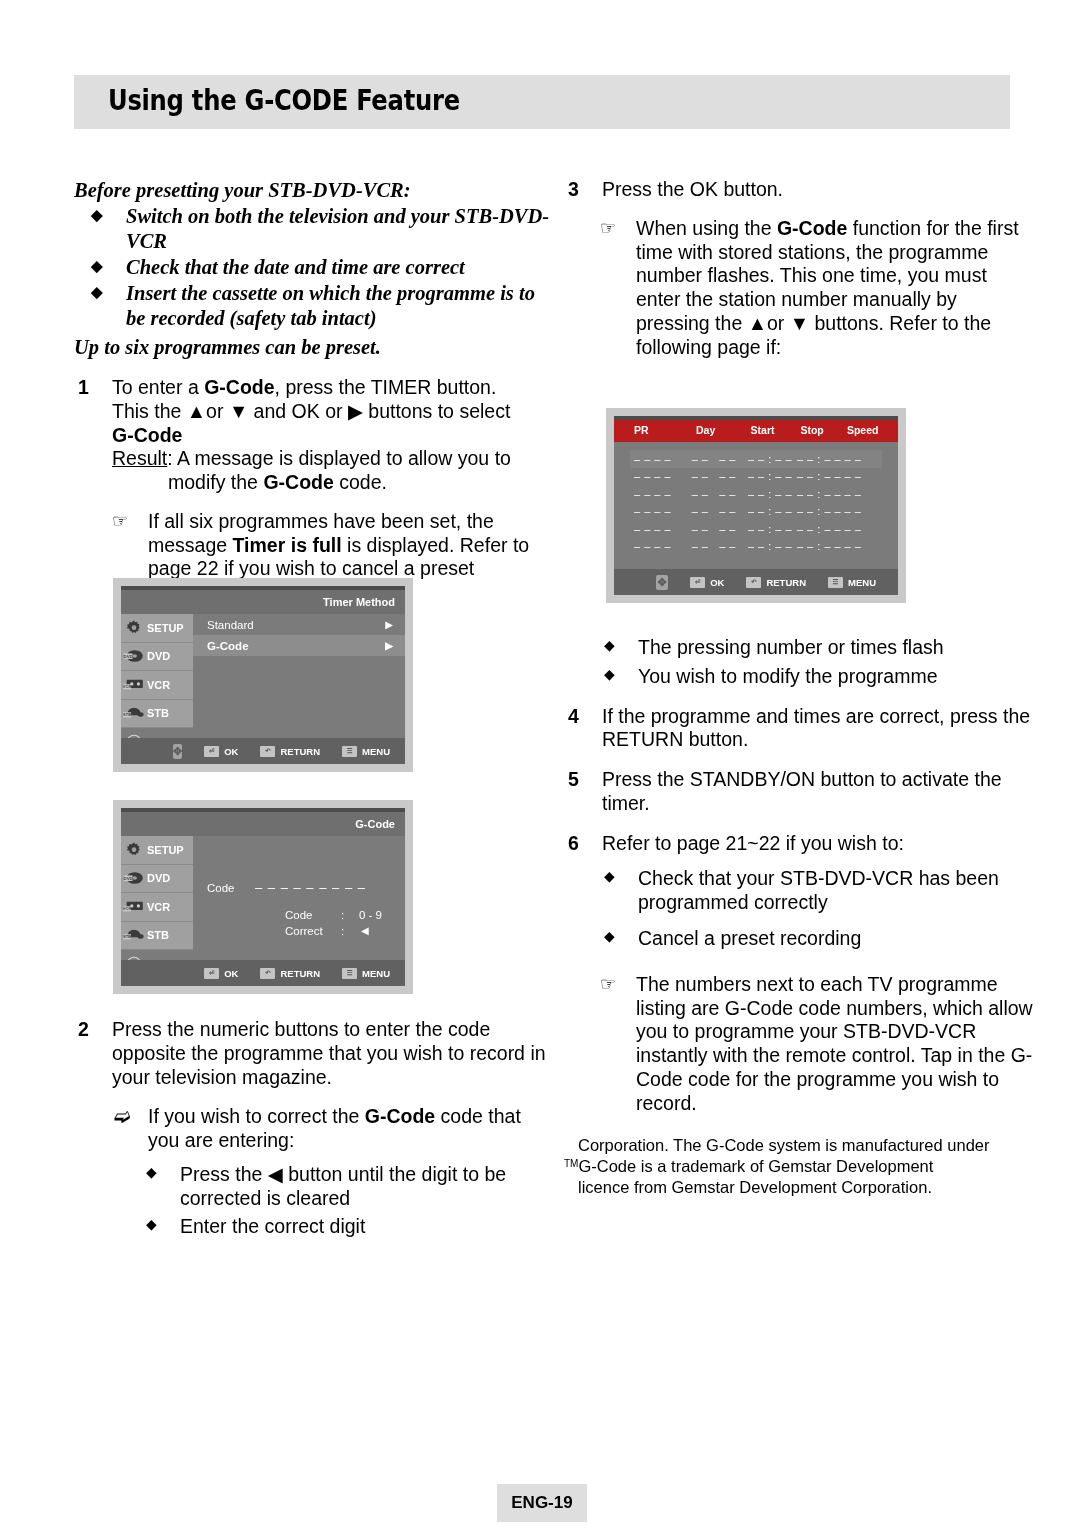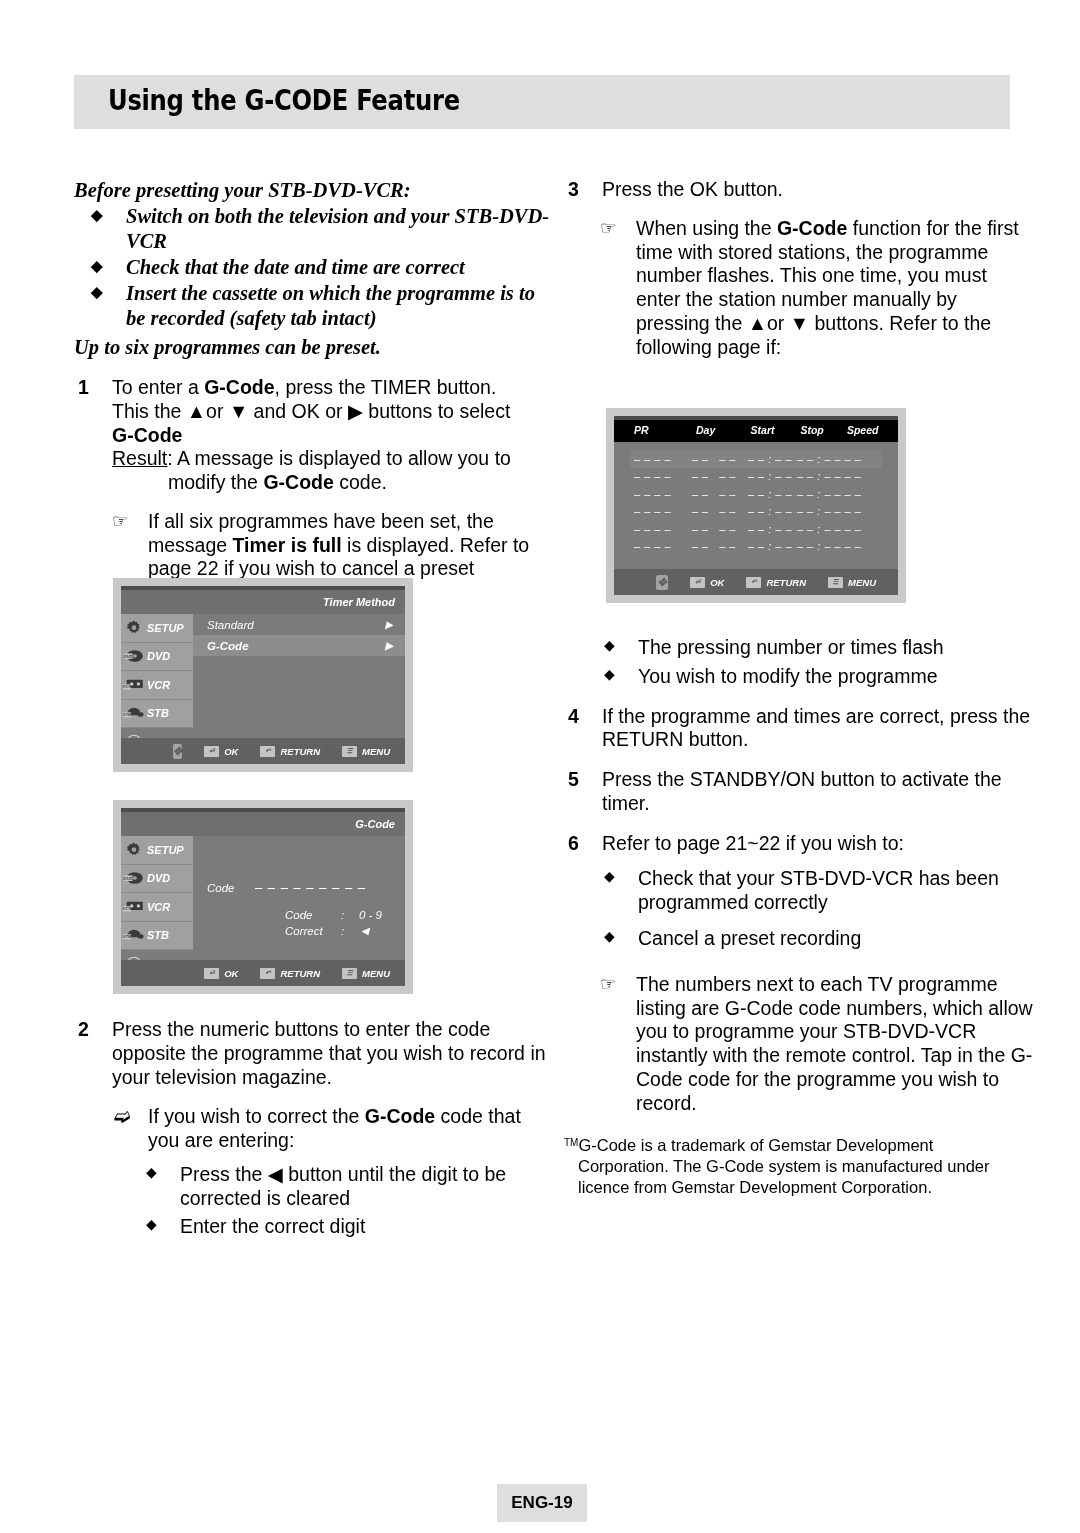--- a/index.html
+++ b/index.html
@@ -188,23 +188,22 @@
     position: absolute;
     background: #c9c9c9;
     padding: 8px;
     box-sizing: border-box;
     font-family: "Liberation Sans", sans-serif;
   }
   .osd-inner {
     position: relative;
     width: 100%;
     height: 100%;
-    background: #000000;
+    background: #b91c1c;
     overflow: hidden;
-    font-style: italic;
   }
   .osd-topstrip {
     position: absolute;
     left: 0; top: 0;
     width: 100%;
     height: 4px;
     background: #4c4c4c;
   }
   .osd-titlebar {
     position: absolute;
@@ -710,18 +709,18 @@
     </li>
   </ul>
 
   <div class="note note-r" style="margin-top:22px;">
     <span class="hand">☞</span>
     <span>The numbers next to each TV programme listing are G-Code code numbers, which allow you to programme your STB-DVD-VCR instantly with the remote control. Tap in the G-Code code for the programme you wish to record.</span>
   </div>
 </div>
 
 <div class="trademark">
+  <span class="tmline" style="padding-left:14px; text-indent:0;">Corporation. The G-Code system is manufactured under</span>
   <span class="tmline"><sup>TM</sup><span>G-Code is a trademark of Gemstar Development</span></span>
-  <span class="tmline" style="padding-left:14px; text-indent:0;">Corporation. The G-Code system is manufactured under</span>
   <span class="tmline" style="padding-left:14px; text-indent:0;">licence from Gemstar Development Corporation.</span>
 </div>
 
 <div class="page-badge">ENG-19</div>
 
 </body></html>

